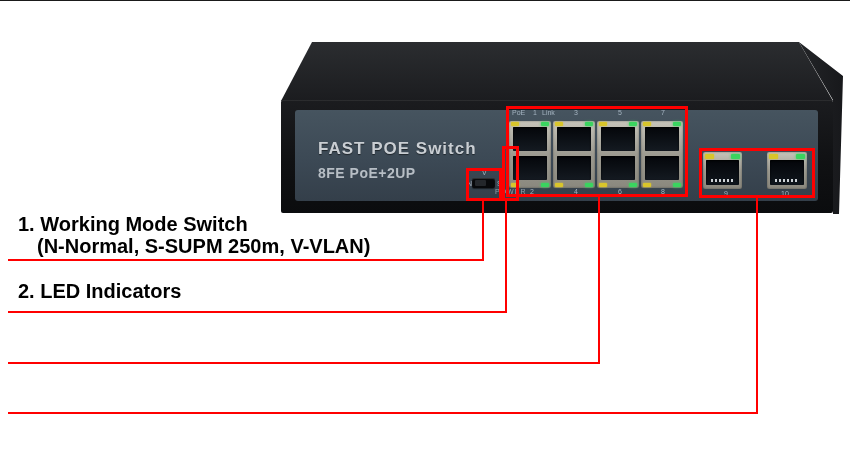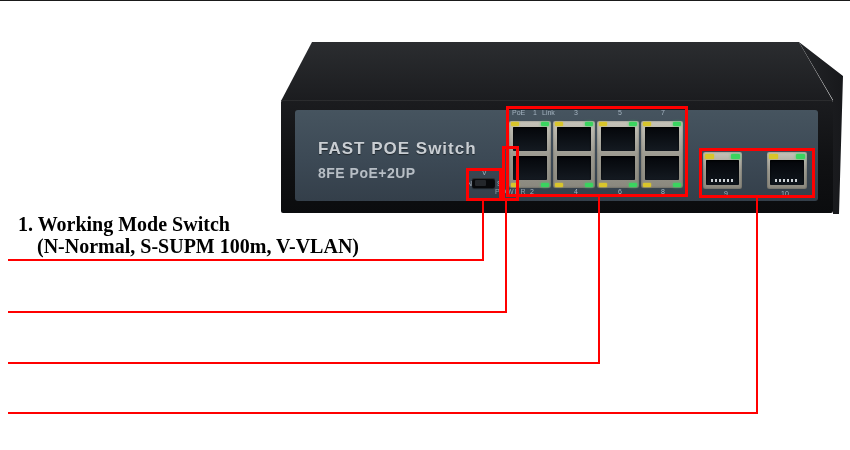--- a/index.html
+++ b/index.html
@@ -85,21 +85,21 @@
   .ln1h{left:8px;top:259px;width:476px;height:2px;}
   .ln2v{left:505px;top:200px;width:2px;height:112px;}
   .ln2h{left:8px;top:311px;width:499px;height:2px;}
   .ln3v{left:598px;top:196px;width:2px;height:167px;}
   .ln3h{left:8px;top:362px;width:592px;height:2px;}
   .ln4v{left:756px;top:197px;width:2px;height:216px;}
   .ln4h{left:8px;top:412px;width:750px;height:2px;}
 
   
   .ann{position:absolute;font-size:20px;font-weight:bold;color:#000;line-height:1.1;
-       white-space:nowrap;font-family:Liberation Serif, serif;}
+       white-space:nowrap;}
   .a1a{left:18px;top:213px;}
   .a1b{left:37px;top:235px;}
   .a2{left:18px;top:280px;}
   .a3{left:18px;top:332px;}
   .a4{left:18px;top:382px;}
 </style>
 </head>
 <body>
 
 <div class="canvas">
@@ -199,14 +199,15 @@
   <div class="rline ln1v"></div>
   <div class="rline ln1h"></div>
   <div class="rline ln2v"></div>
   <div class="rline ln2h"></div>
   <div class="rline ln3v"></div>
   <div class="rline ln3h"></div>
   <div class="rline ln4v"></div>
   <div class="rline ln4h"></div>
 
   <div class="ann a1a">1. Working Mode Switch</div>
-  <div class="ann a1b">(N-Normal, S-SUPM 100m, V-VLAN)</div>
+  <div class="ann a1b">(N-Normal, S-SUPM 250m, V-VLAN)</div>
+  <div class="ann a2">2. LED Indicators</div>
 </div>
 
 </body></html>

